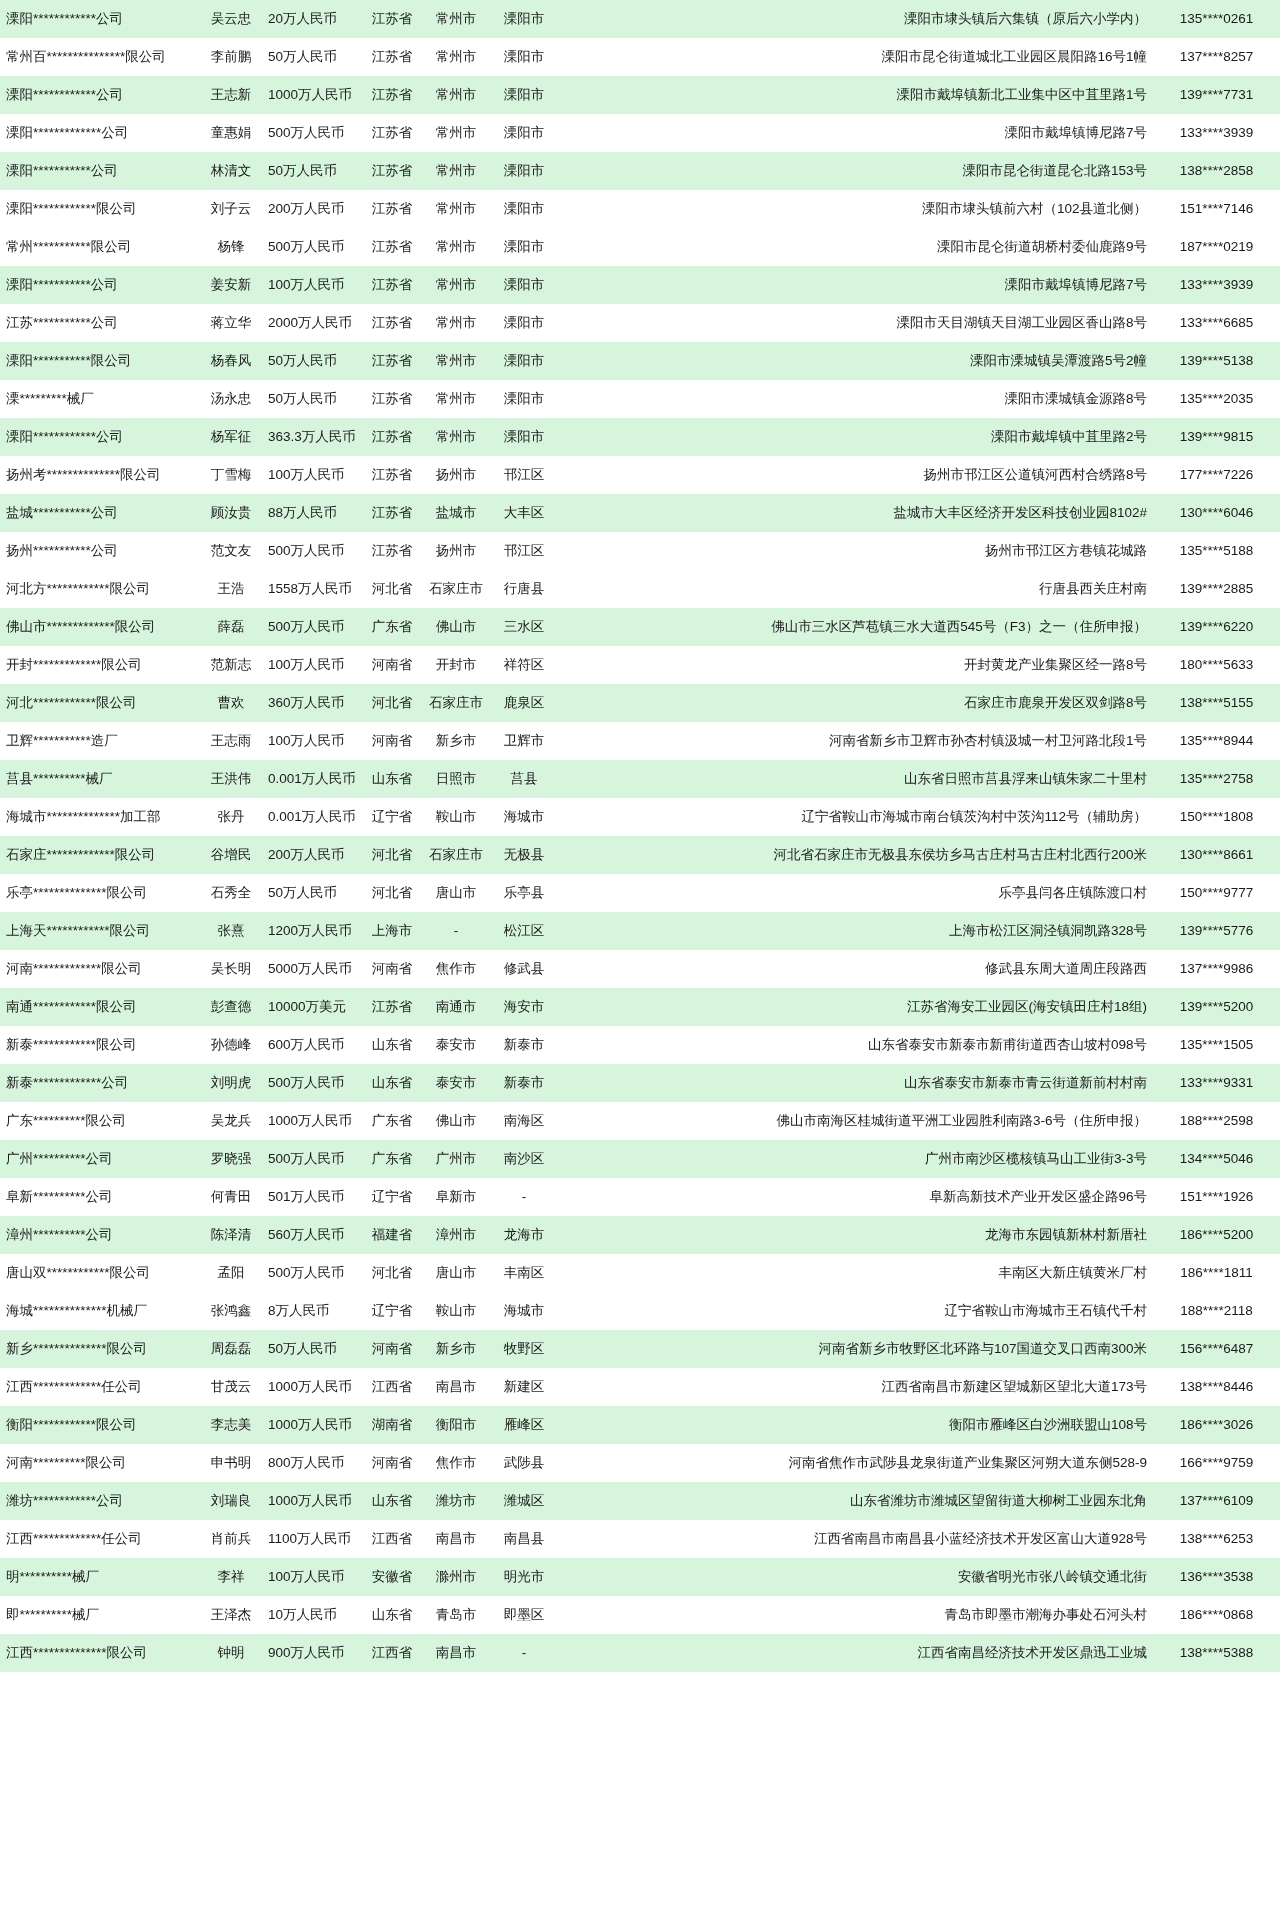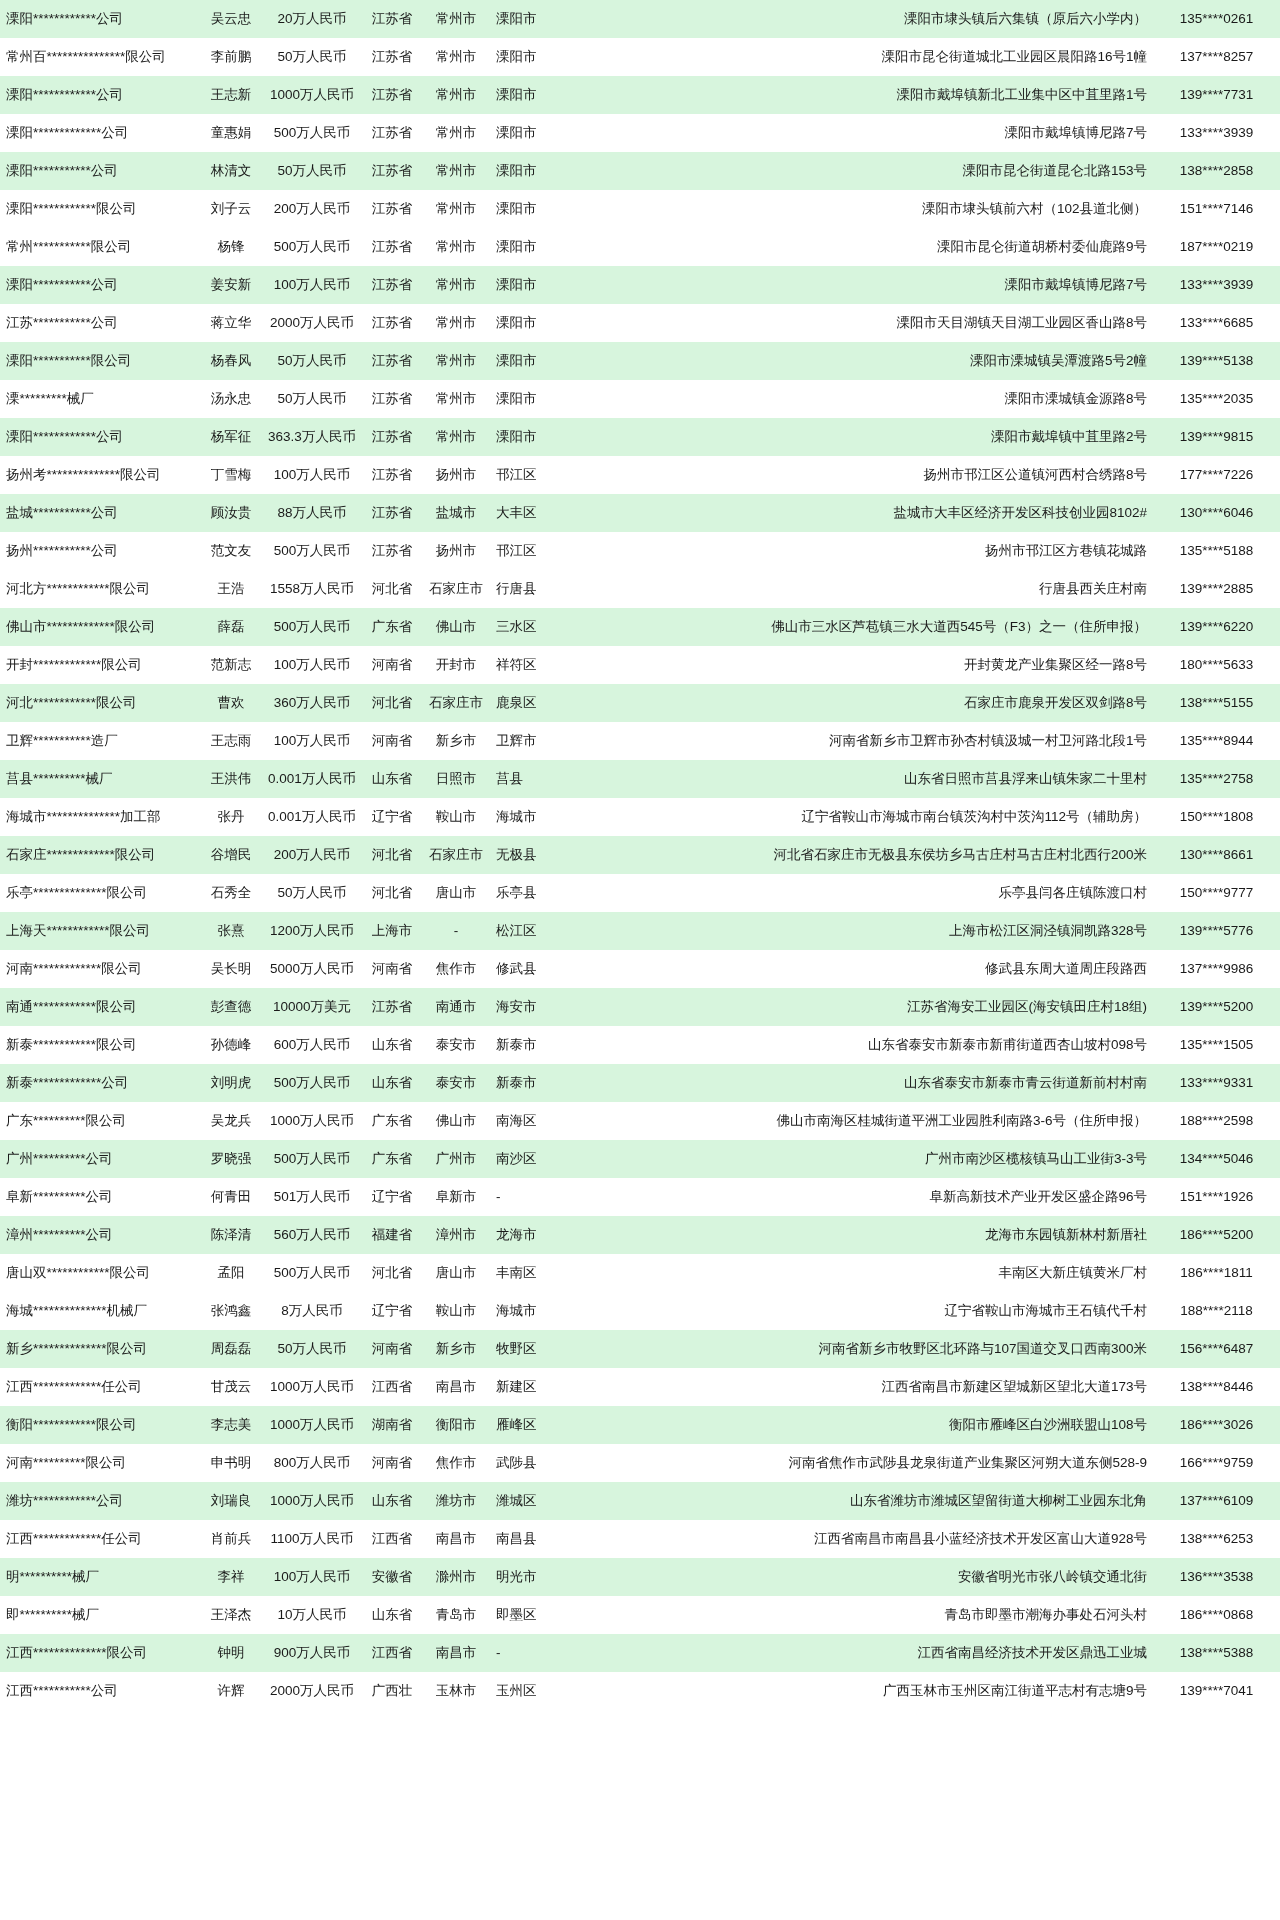--- a/index.html
+++ b/index.html
@@ -39,24 +39,24 @@
   col.c-person   { width: 62px; }
   col.c-capital  { width: 100px; }
   col.c-province { width: 60px; }
   col.c-city     { width: 68px; }
   col.c-district { width: 68px; }
   col.c-address  { width: 595px; }
   col.c-phone    { width: 127px; }
 
   td.name     { text-align: left; padding-left: 8px; }
   td.person   { text-align: center; font-family: Liberation Serif, serif; }
-  td.capital  { text-align: center; }
+  td.capital  { }
   td.province { text-align: center; }
   td.city     { text-align: center; }
-  td.district { text-align: left; }
+  td.district { text-align: center; }
   td.address  { text-align: right; padding-left: 8px; }
   td.phone    { text-align: center; padding-right: 8px; }
 </style>
 </head>
 <body>
 
 <table class="company-table">
   <colgroup>
     <col class="c-name">
       <col class="c-person">
@@ -501,24 +501,14 @@
       <tr class="row-odd">
         <td class="name">江西**************限公司</td>
         <td class="person">钟明</td>
         <td class="capital">900万人民币</td>
         <td class="province">江西省</td>
         <td class="city">南昌市</td>
         <td class="district">-</td>
         <td class="address">江西省南昌经济技术开发区鼎迅工业城</td>
         <td class="phone">138****5388</td>
       </tr>
-      <tr class="row-even">
-        <td class="name">江西***********公司</td>
-        <td class="person">许辉</td>
-        <td class="capital">2000万人民币</td>
-        <td class="province">广西壮</td>
-        <td class="city">玉林市</td>
-        <td class="district">玉州区</td>
-        <td class="address">广西玉林市玉州区南江街道平志村有志塘9号</td>
-        <td class="phone">139****7041</td>
-      </tr>
     </tbody>
 </table>
 
 </body></html>

